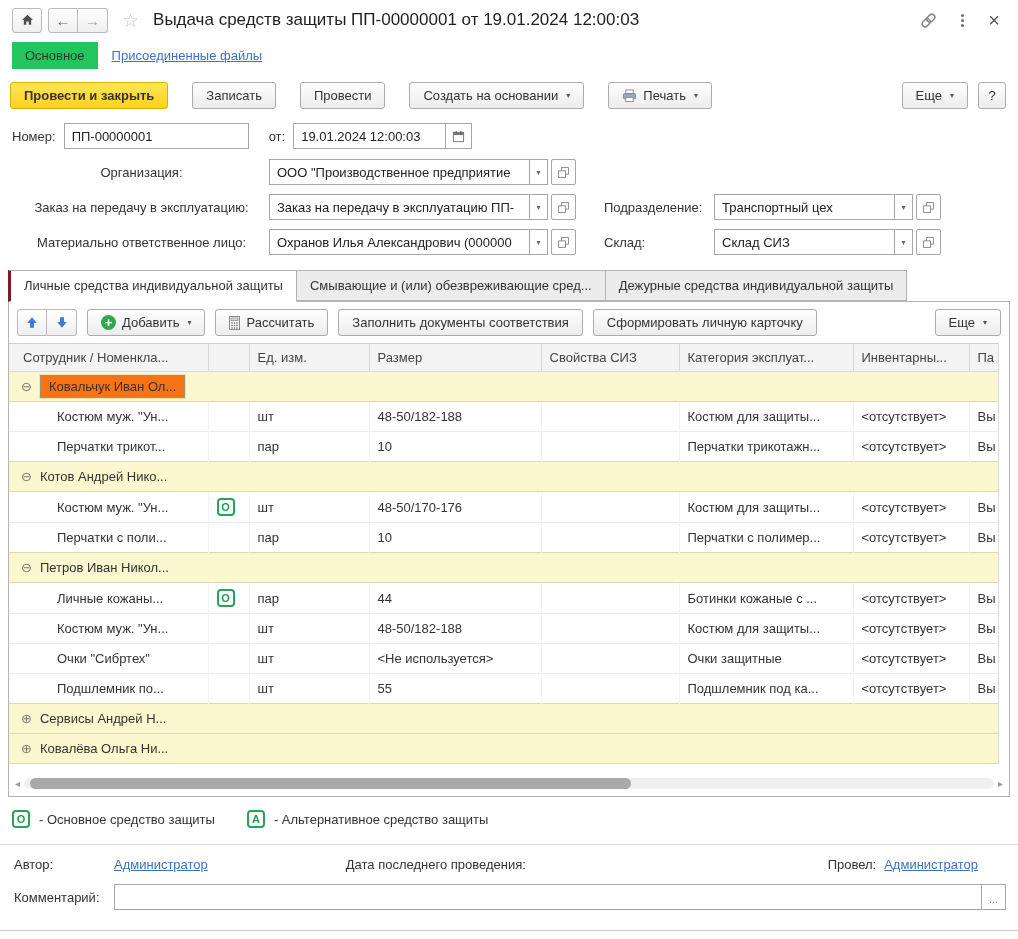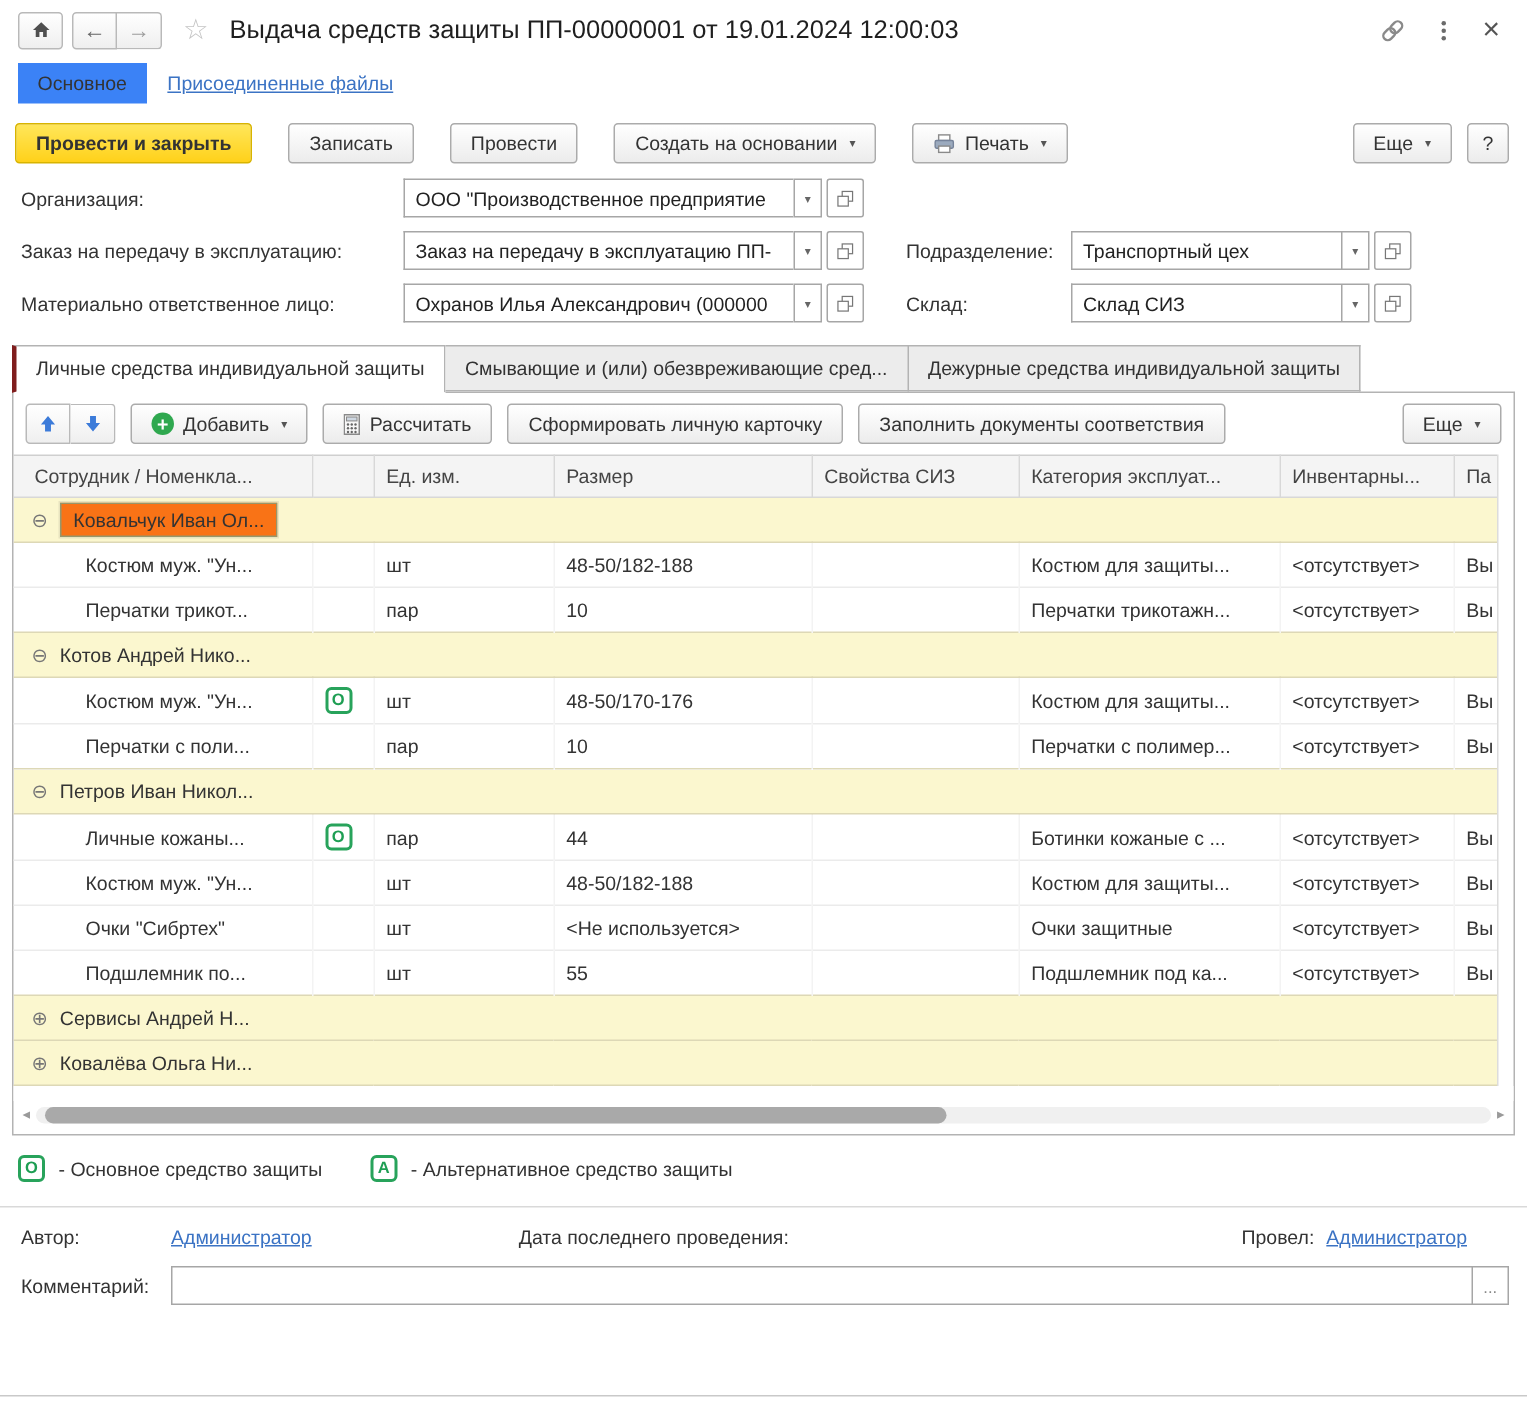--- a/index.html
+++ b/index.html
@@ -22,21 +22,21 @@
   .star { font-size:19px; color:#C4C4C4; margin:0 4px 0 8px; }
   .title { font-size:17px; color:#1f1f1f; white-space:nowrap; margin-left:4px; }
   .hdr-right { margin-left:auto; display:flex; align-items:center; gap:22px; padding-right:6px; }
   .hicon { color:#777; font-size:16px; cursor:pointer; display:flex; align-items:center; }
   .kebab { display:flex; flex-direction:column; gap:2px; cursor:pointer; padding:2px; }
   .kebab i { width:3px; height:3px; border-radius:50%; background:#6b6b6b; }
   .close { font-size:20px; color:#555; cursor:pointer; line-height:1; }
 
   
   .navtabs { display:flex; align-items:center; gap:14px; padding:2px 12px 0 12px; height:32px; }
-  .navtab-active { background:#3b82f6; padding:6px 13px; color:#333; cursor:default; }
+  .navtab-active { background:#22c55e; padding:6px 13px; color:#333; cursor:default; }
   .navtab-link { color:#3B73C4; text-decoration:underline; cursor:pointer; }
 
   
   .cmdbar { display:flex; align-items:center; gap:24px; padding:12px 12px 6px 10px; }
   .btn { height:27px; border:1px solid #ABABAB; border-radius:3px; padding:0 13px;
          background:linear-gradient(#FFFFFF,#ECECEC); font-size:13px; color:#333;
          display:inline-flex; align-items:center; gap:6px; cursor:pointer; white-space:nowrap;
          font-family:inherit; }
   .btn-primary { background:linear-gradient(#FFE65A,#FFD11A); border-color:#D8B400; font-weight:bold; }
   .caret { font-size:8px; color:#555; margin-left:2px; }
@@ -49,21 +49,21 @@
   input.txt { height:26px; border:1px solid #A6A6A6; padding:3px 7px; font-size:13px;
               font-family:inherit; color:#222; outline:none; background:#fff; }
   .dategrp { display:flex; }
   .dategrp input { border-right:none; }
   .calbtn { width:27px; height:26px; border:1px solid #A6A6A6; background:#fff;
             display:flex; align-items:center; justify-content:center; cursor:pointer; }
 
   
   .sect { display:flex; align-items:center; gap:7px; padding:10px 12px 6px 14px; color:#12924C; cursor:pointer; }
   .frow { display:flex; align-items:center; padding:4px 12px 5px 14px; }
-  .flabel { width:255px; flex:0 0 255px; }
+  .flabel { width:255px; flex:0 0 255px;text-align:center; }
   .flabel2 { width:110px; flex:0 0 110px; margin-left:28px; }
   .combo { display:inline-flex; align-items:stretch; height:26px; }
   .combo input.val { border:1px solid #A6A6A6; border-right:none; padding:3px 7px; font-size:13px;
                      font-family:inherit; color:#222; outline:none; }
   .combo .arr { border:1px solid #A6A6A6; width:19px; display:flex; align-items:center;
                 justify-content:center; background:#fff; color:#666; font-size:8px; cursor:pointer; }
   .combo .open { margin-left:3px; width:25px; border:1px solid #A6A6A6; border-radius:2px;
                  background:#fff; display:flex; align-items:center; justify-content:center; cursor:pointer; }
   .w260 { width:260px; } .w180 { width:180px; }
 
@@ -194,20 +194,36 @@
     </button>
     <div class="cmd-right">
       <button class="btn">
         <span>Еще</span>
         <span class="caret">▾</span>
       </button>
       <button class="btn btn-help">?</button>
     </div>
   </div>
 
+  <div class="numrow">
+    <span class="lbl">Номер:</span>
+    <input class="txt" style="width: 185px; margin-left: 8px;" value="ПП-00000001">
+    <span class="lbl" style="margin-left:20px;">от:</span>
+    <div class="dategrp" style="margin-left:8px;">
+      <input class="txt" style="width: 152px;" value="19.01.2024 12:00:03">
+      <span class="calbtn">
+        <svg width="13" height="13" viewBox="0 0 14 14">
+            <rect x="1.5" y="2.5" width="11" height="10" fill="#fff" stroke="#777"></rect>
+            <rect x="1.5" y="2.5" width="11" height="3" fill="#777"></rect>
+            <line x1="4.5" y1="1" x2="4.5" y2="4" stroke="#555"></line>
+            <line x1="9.5" y1="1" x2="9.5" y2="4" stroke="#555"></line>
+          </svg>
+      </span>
+    </div>
+  </div>
 
 
   <div class="frow">
     <span class="flabel">Организация:</span>
     <div class="combo">
       <input class="val w260" value="ООО &quot;Производственное предприятие" style="">
       <span class="arr">▾</span>
       <span class="open">
           <svg width="13" height="13" viewBox="0 0 16 16">
             <rect x="5.5" y="2" width="8.5" height="8" fill="#fff" stroke="#777"></rect>
@@ -301,22 +317,22 @@
             <circle cx="8" cy="7" r="0.8" fill="#666"></circle>
             <circle cx="3" cy="9.5" r="0.8" fill="#666"></circle>
             <circle cx="5.5" cy="9.5" r="0.8" fill="#666"></circle>
             <circle cx="8" cy="9.5" r="0.8" fill="#666"></circle>
             <circle cx="3" cy="12" r="0.8" fill="#666"></circle>
             <circle cx="5.5" cy="12" r="0.8" fill="#666"></circle>
             <circle cx="8" cy="12" r="0.8" fill="#666"></circle>
           </svg>
         <span>Рассчитать</span>
       </button>
+      <button class="btn">Заполнить документы соответствия</button>
       <button class="btn">Сформировать личную карточку</button>
-      <button class="btn">Заполнить документы соответствия</button>
       <button class="btn tbar-right">
         <span>Еще</span>
         <span class="caret">▾</span>
       </button>
     </div>
 
     <div class="tablewrap">
       <table class="grid">
         <colgroup>
           <col style="width:199px">

